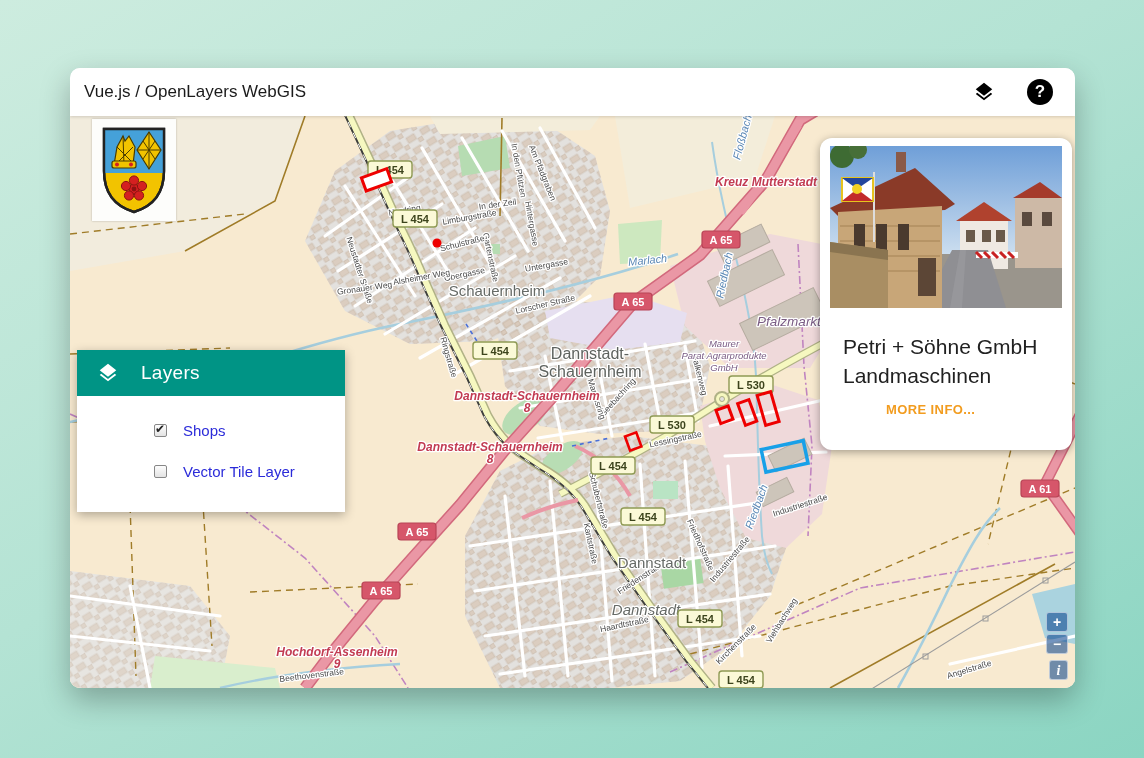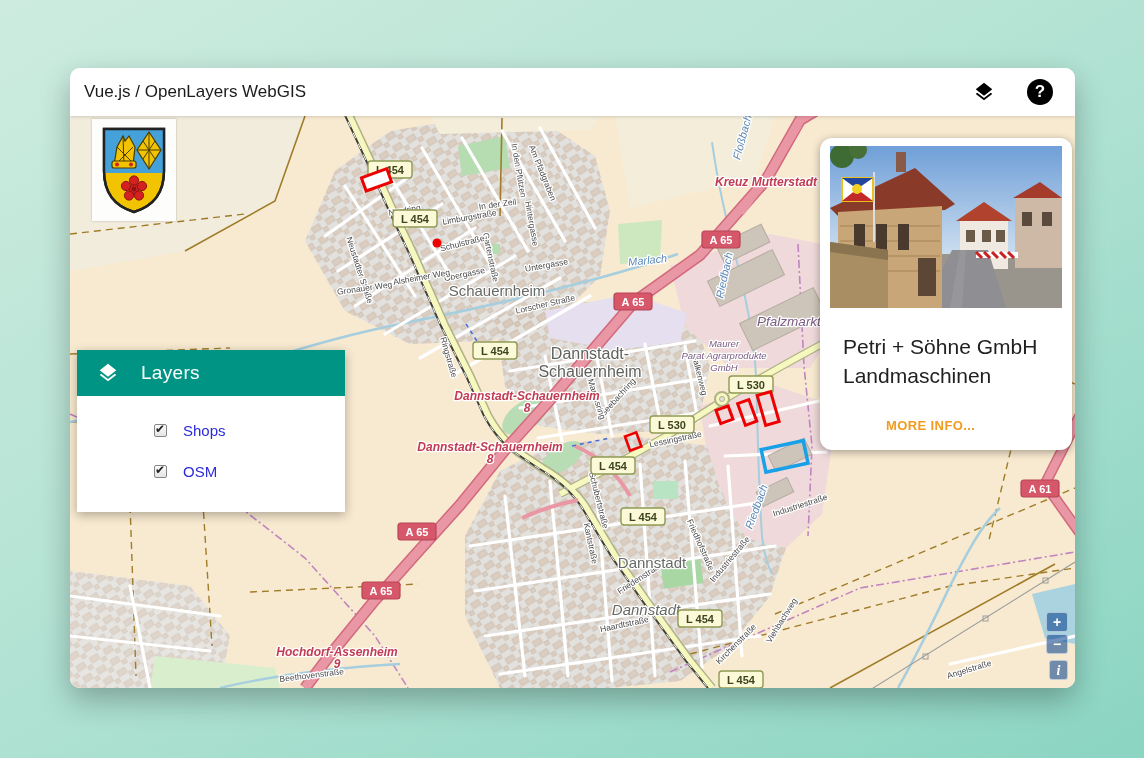--- a/index.html
+++ b/index.html
@@ -48,21 +48,21 @@
     content:"\2714"; position:absolute; left:0px; top:-3px; font-size:12px; color:#222;
   }
   .layer-row label { margin-left:16px; color:#2b2bd9; font-size:15px; cursor:pointer; }
 
   
   .popup { position:absolute; left:750px; top:22px; width:252px; height:312px; background:#fff;
            border-radius:12px; z-index:15; box-shadow:0 2px 8px rgba(0,0,0,.35); }
   .popup .photo { position:absolute; left:10px; top:8px; width:232px; height:162px; overflow:hidden; }
   .popup .ptitle { position:absolute; left:23px; top:195px; width:215px; font-size:21px;
                    line-height:1.38; color:#212121; }
-  .popup .more { position:absolute; left:26px; top:280px; font-size:13px; font-weight:bold;
+  .popup .more { position:absolute; left:26px; top:264px; font-size:13px; font-weight:bold;
                  color:#f29c1f; letter-spacing:.4px; cursor:pointer;padding-left:40px; }
 
   
   .ol-btn { position:absolute; width:22px; height:20px; background:rgba(0,60,136,.55);
             color:#fff; font-weight:bold; font-size:14px; text-align:center; line-height:19px;
             border-radius:3px; border:1px solid rgba(255,255,255,.55); cursor:pointer; z-index:18;
             font-family:"Liberation Sans",sans-serif; }
   .zin  { left:976px; top:496px; }
   .zout { left:976px; top:518px; }
   .attr { left:979px; top:544px; width:19px; font-style:italic; font-family:"Liberation Serif",serif; }
@@ -425,22 +425,22 @@
           <path fill="#fff" d="M12 16l7.36-5.73L21 9l-9-7-9 7 1.63 1.27L12 16zm0 2.54l-7.37-5.73L3 14.07l9 7 9-7-1.63-1.27-7.37 5.74z"></path>
         </svg>
         <span class="p-title">Layers</span>
       </div>
       <div class="panel-body">
         <div class="layer-row">
           <input type="checkbox" id="cb0" checked="" style="">
           <label for="cb0">Shops</label>
         </div>
         <div class="layer-row">
-          <input type="checkbox" id="cb3" checked="" style="">
-          <label for="cb3">OSM</label>
+          <input type="checkbox" id="cb2" style="">
+          <label for="cb2">Vector Tile Layer</label>
         </div>
       </div>
     </div>
 
     <div class="popup">
       <div class="photo">
         <svg width="232" height="162" viewBox="0 0 232 162">
           <defs>
             <linearGradient id="sky" x1="0" y1="0" x2="0" y2="1">
               <stop offset="0" stop-color="#6f9fd8"></stop>

